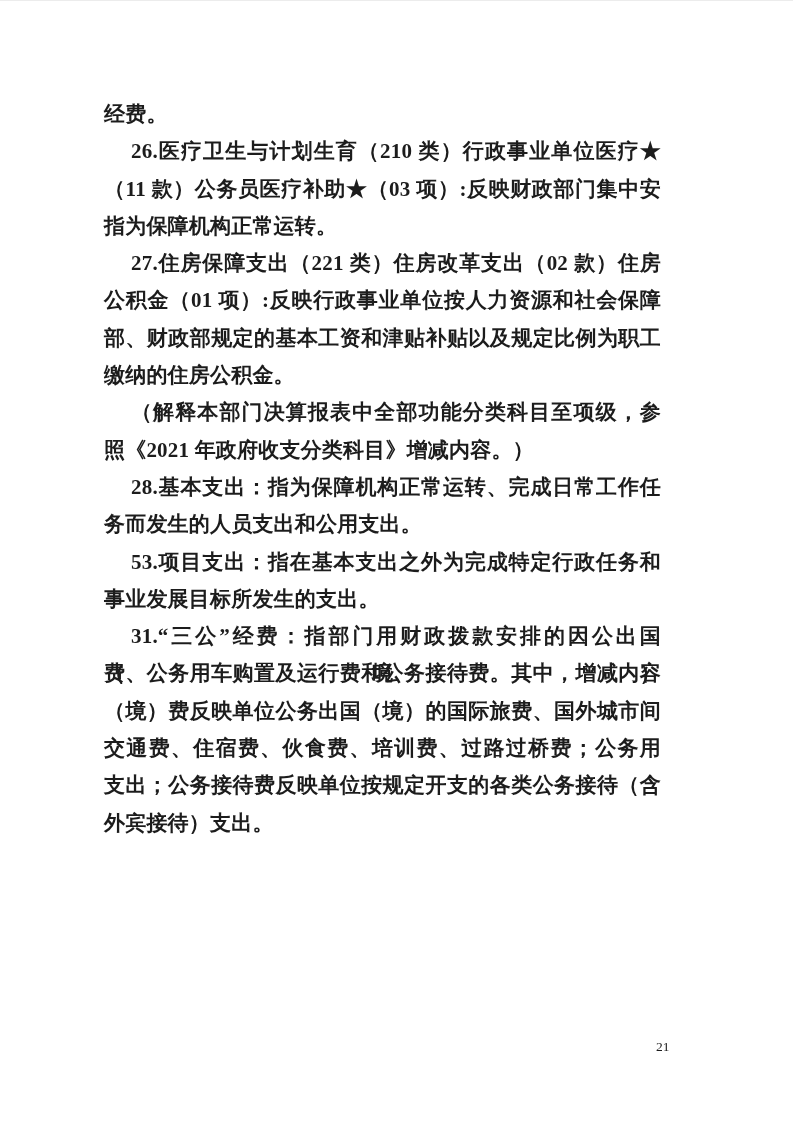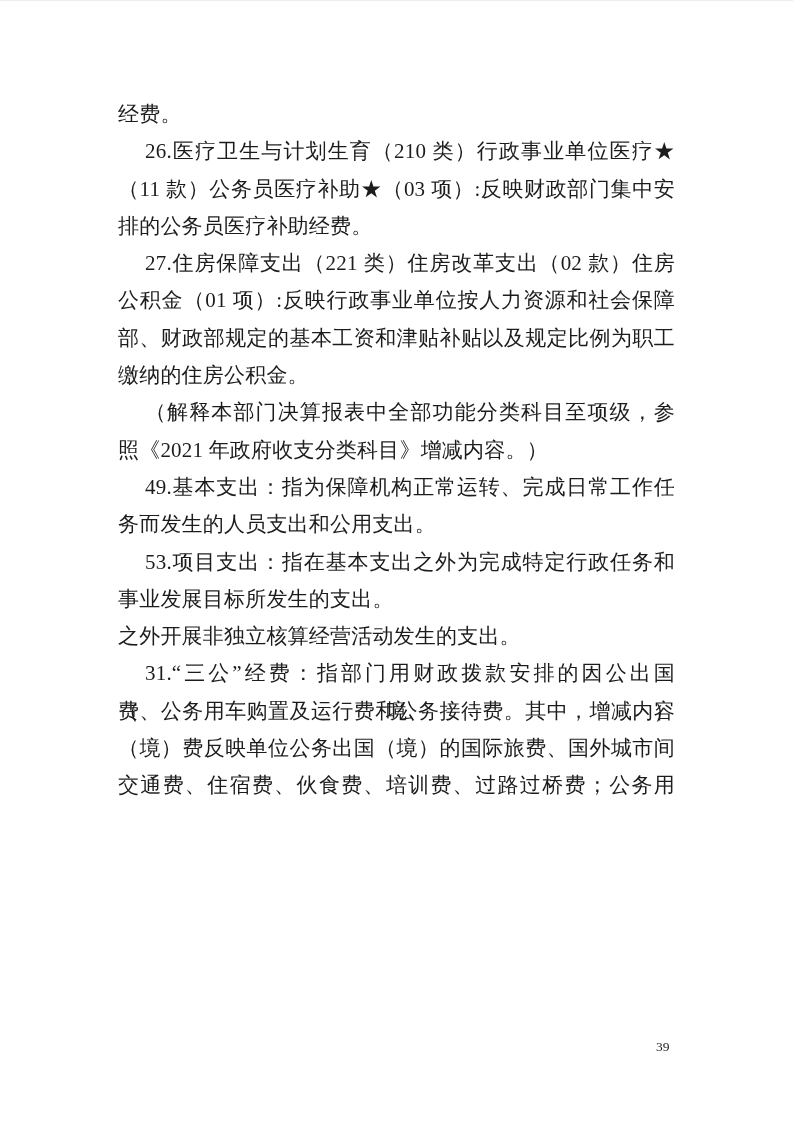--- a/index.html
+++ b/index.html
@@ -18,23 +18,24 @@
     position: absolute;
     left: 0; top: 0;
     width: 793px;
     height: 1122px;
     background: #ffffff;
     border-top: 1px solid #ececec;
     box-sizing: border-box;
   }
   .text-block {
     position: absolute;
-    left: 118px;
+    left: 104px;
     top: 95px;
     width: 557px;
+    font-weight: bold;
   }
   .line {
     height: 37.3px;
     line-height: 37.3px;
     font-size: 21px;
     color: #1c1c1c;
     letter-spacing: 0.2px;
     text-align: justify;
     text-align-last: left;
     white-space: normal;
@@ -56,31 +57,32 @@
   }
 </style>
 </head>
 <body>
 
 <div class="page">
   <div class="text-block">
       <div class="line">经费。</div>
       <div class="line indent just">26.医疗卫生与计划生育（210 类）行政事业单位医疗★</div>
       <div class="line just">（11 款）公务员医疗补助★（03 项）:反映财政部门集中安</div>
-      <div class="line">排的公务员医疗补助经费。</div>
+      <div class="line">指为保障机构正常运转。</div>
       <div class="line indent just">27.住房保障支出（221 类）住房改革支出（02 款）住房</div>
       <div class="line just">公积金（01 项）:反映行政事业单位按人力资源和社会保障</div>
       <div class="line just">部、财政部规定的基本工资和津贴补贴以及规定比例为职工</div>
       <div class="line">缴纳的住房公积金。</div>
       <div class="line indent just">（解释本部门决算报表中全部功能分类科目至项级，参</div>
       <div class="line">照《2021 年政府收支分类科目》增减内容。）</div>
-      <div class="line indent just">49.基本支出：指为保障机构正常运转、完成日常工作任</div>
+      <div class="line indent just">28.基本支出：指为保障机构正常运转、完成日常工作任</div>
       <div class="line">务而发生的人员支出和公用支出。</div>
       <div class="line indent just">53.项目支出：指在基本支出之外为完成特定行政任务和</div>
       <div class="line">事业发展目标所发生的支出。</div>
-      <div class="line">之外开展非独立核算经营活动发生的支出。</div>
       <div class="line indent just">31.“三公”经费：指部门用财政拨款安排的因公出国（境）</div>
       <div class="line just">费、公务用车购置及运行费和公务接待费。其中，增减内容</div>
       <div class="line just">（境）费反映单位公务出国（境）的国际旅费、国外城市间</div>
       <div class="line just">交通费、住宿费、伙食费、培训费、过路过桥费；公务用</div>
+      <div class="line just">支出；公务接待费反映单位按规定开支的各类公务接待（含</div>
+      <div class="line">外宾接待）支出。</div>
     </div>
-  <div class="page-number">39</div>
+  <div class="page-number">21</div>
 </div>
 
 </body></html>

